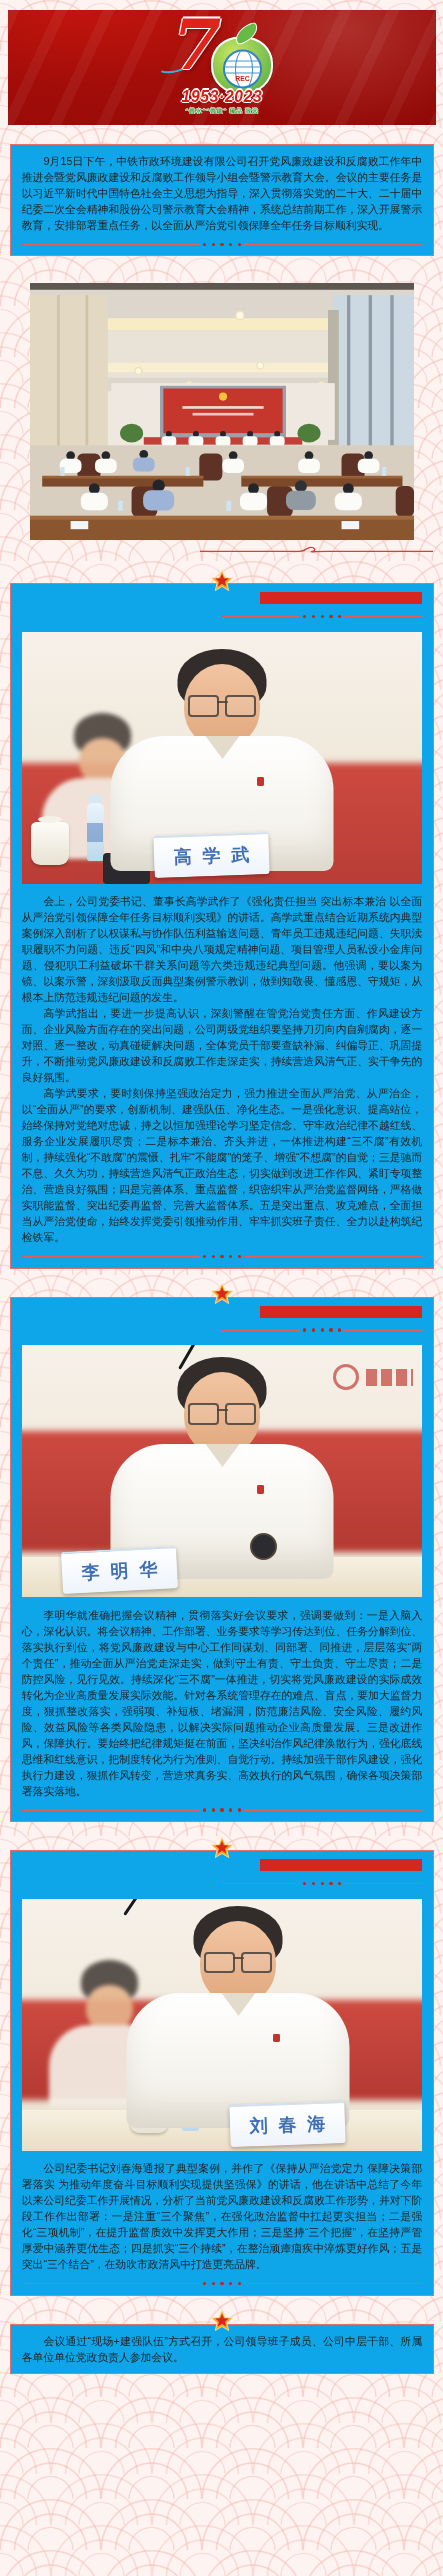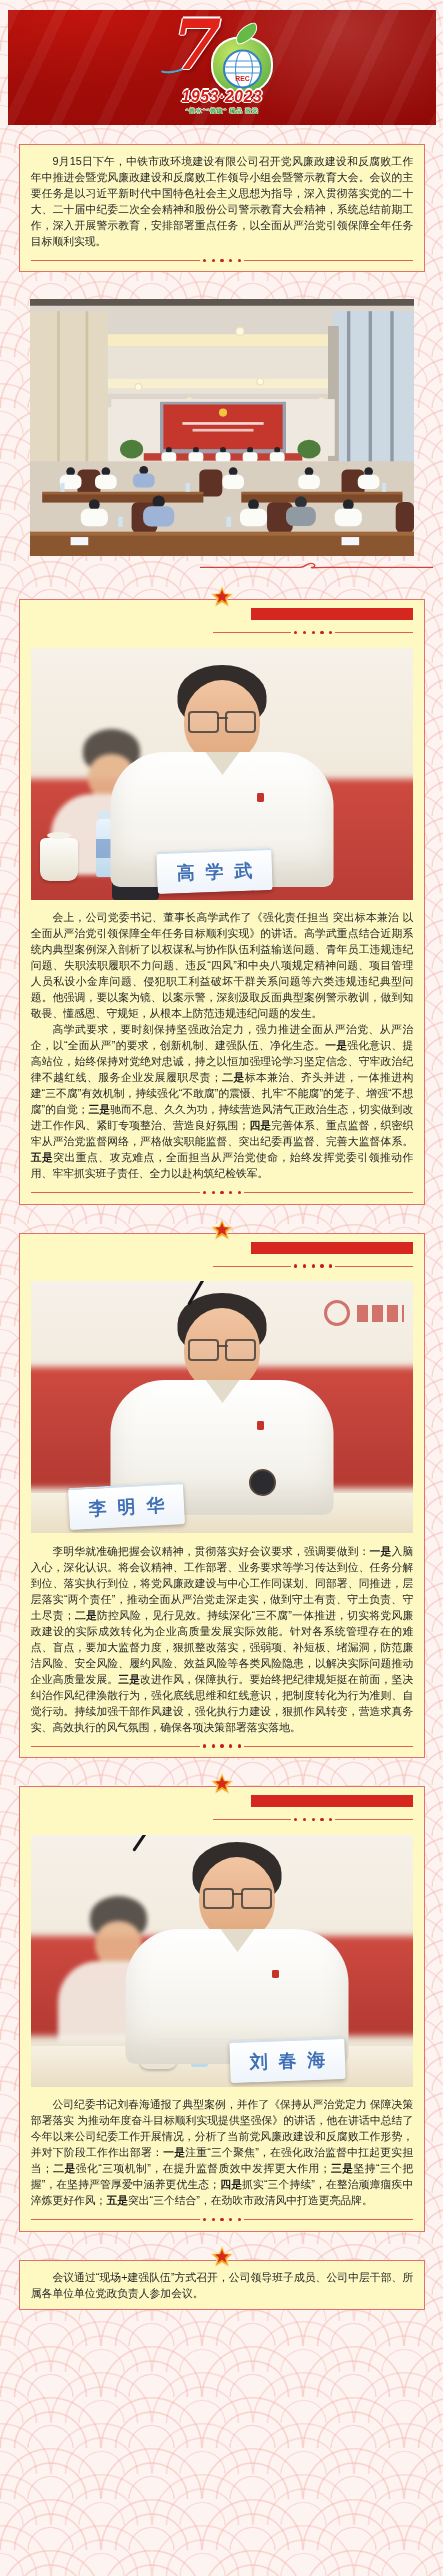--- a/index.html
+++ b/index.html
@@ -36,24 +36,24 @@
   .globe{position:absolute;left:72px;top:32px;width:35px;height:35px;border-radius:50%;background:#fff;
     border:2px solid #2d7fc4;overflow:hidden;}
   .globe:before{content:"";position:absolute;left:9.5px;top:-1.4px;width:16px;height:38px;border:1.4px solid #3e8fd0;border-radius:50%;}
   .globe:after{content:"";position:absolute;left:-1.4px;top:15px;width:38px;height:1.4px;background:#3e8fd0;box-shadow:0 6px 0 #3e8fd0,0 -6px 0 #3e8fd0;}
   .globe .glb-txt{position:absolute;left:0;right:0;bottom:4.7px;text-align:center;font-size:6.8px;font-weight:bold;color:#d21d15;z-index:2;}
   .years{position:absolute;left:0;right:0;top:70px;text-align:center;font-weight:bold;font-style:italic;font-size:15.6px;color:#d21d15;letter-spacing:0.7px;
     text-shadow:-1.4px 0 0 #fff,1.4px 0 0 #fff,0 -1.4px 0 #fff,0 1.4px 0 #fff;}
   .tagline{position:absolute;left:0;right:0;top:89px;text-align:center;font-size:6px;font-weight:bold;color:#3ba03a;letter-spacing:0.7px;
     text-shadow:-0.7px 0 0 #fff,0.7px 0 0 #fff,0 -0.7px 0 #fff,0 0.7px 0 #fff;}
   
-  .card{margin:0 19px;background:#fef9c3;border:1.4px solid #e2716d;padding:8px 10.8px;position:relative;z-index:1;}
+  .card{margin:0 10px;background:#0ea5e9;border:1.4px solid #e2716d;padding:8px 10.8px;position:relative;z-index:1;}
   .card.intro{margin-top:19px;}
   .para{margin:0;font-size:10.8px;line-height:16px;color:#1f1f1f;text-indent:2em;text-align:justify;}
-  .para .bold{font-weight:bold;}
+  .para .bold{font-weight:normal;}
   .text-block{margin-top:9.5px;}
   
   .dots{display:flex;align-items:center;}
   .dots .ln{flex:1;height:0.7px;background:#e06058;}
   .dots i{width:3.4px;height:3.4px;border-radius:50%;background:#c9201a;margin:0 2.7px;flex:0 0 auto;}
   .dots.full{margin:9.5px 0 1.4px;}
   .dots.right{width:200px;margin:10.8px 0 0 auto;}
   
   .redbar{width:162px;height:12px;background:#d5261f;margin-left:auto;}
   
@@ -273,20 +273,21 @@
         <div class="pin"></div>
     </div>
     <div class="mic">
       
       
     </div>
     <div class="plate" style="left:33%;bottom:8px;transform:rotate(-2deg);">高学武</div>
   </div>
   <div class="text-block">
       <p class="para"><span>会上，公司党委书记、董事长高学武作了《强化责任担当 突出标本兼治 以全面从严治党引领保障全年任务目标顺利实现》的讲话。高学武重点结合近期系统内典型案例深入剖析了以权谋私与协作队伍利益输送问题、青年员工违规违纪问题、失职渎职履职不力问题、违反“四风”和中央八项规定精神问题、项目管理人员私设小金库问题、侵犯职工利益破坏干群关系问题等六类违规违纪典型问题。他强调，要以案为镜、以案示警，深刻汲取反面典型案例警示教训，做到知敬畏、懂感恩、守规矩，从根本上防范违规违纪问题的发生。</span></p>
+      <p class="para"><span>高学武指出，要进一步提高认识，深刻警醒在管党治党责任方面、作风建设方面、企业风险方面存在的突出问题，公司两级党组织要坚持刀刃向内自剜腐肉，逐一对照、逐一整改，动真碰硬解决问题，全体党员干部要查缺补漏、纠偏导正、巩固提升，不断推动党风廉政建设和反腐败工作走深走实，持续营造风清气正、实干争先的良好氛围。</span></p>
       <p class="para"><span>高学武要求，要时刻保持坚强政治定力，强力推进全面从严治党、从严治企，以“全面从严”的要求，创新机制、建强队伍、净化生态。</span><span class="bold">一是</span><span>强化意识、提高站位，始终保持对党绝对忠诚，持之以恒加强理论学习坚定信念、守牢政治纪律不越红线、服务企业发展履职尽责；</span><span class="bold">二是</span><span>标本兼治、齐头并进，一体推进构建“三不腐”有效机制，持续强化“不敢腐”的震慑、扎牢“不能腐”的笼子、增强“不想腐”的自觉；</span><span class="bold">三是</span><span>驰而不息、久久为功，持续营造风清气正政治生态，切实做到改进工作作风、紧盯专项整治、营造良好氛围；</span><span class="bold">四是</span><span>完善体系、重点监督，织密织牢从严治党监督网络，严格做实职能监督、突出纪委再监督、完善大监督体系。</span><span class="bold">五是</span><span>突出重点、攻克难点，全面担当从严治党使命，始终发挥党委引领推动作用、牢牢抓实班子责任、全力以赴构筑纪检铁军。</span></p>
     </div>
   <div class="dots full">
     <span class="ln"></span>
       <i></i>
       <i></i>
       <i></i>
       <i></i>
       <i></i>
       <span class="ln"></span>

